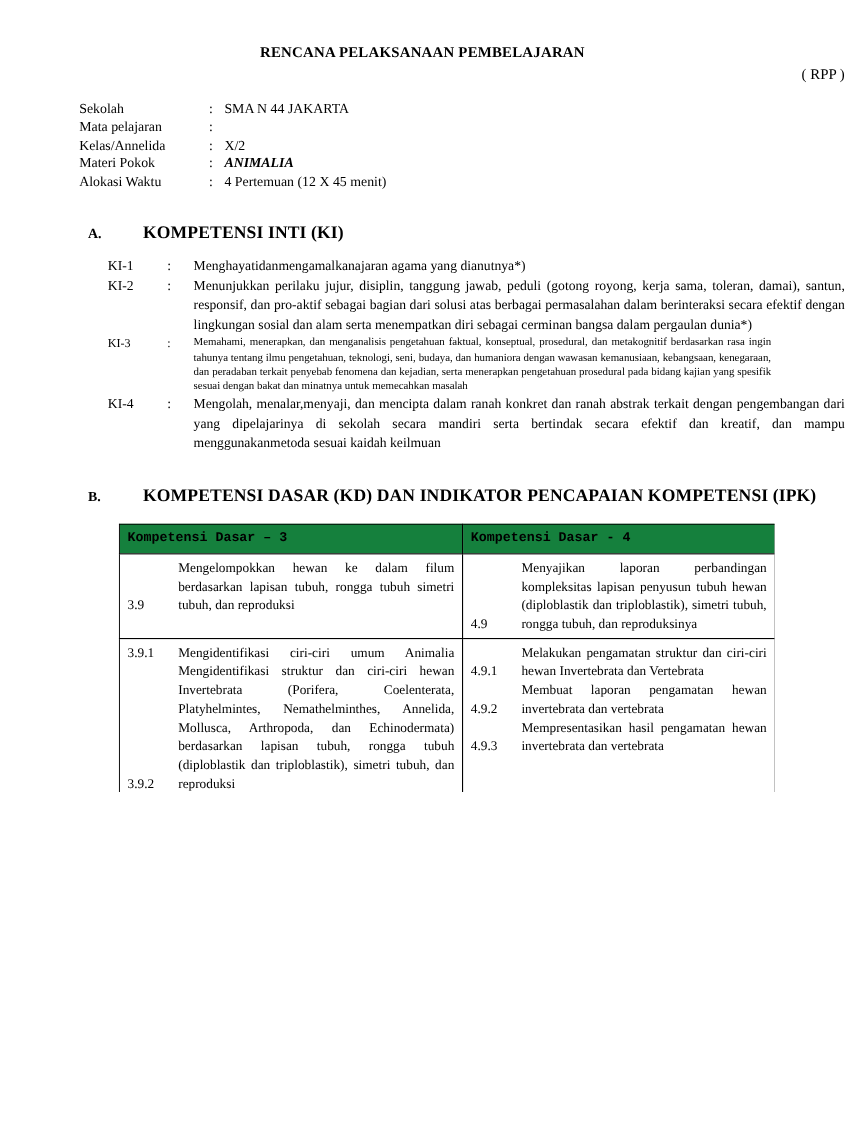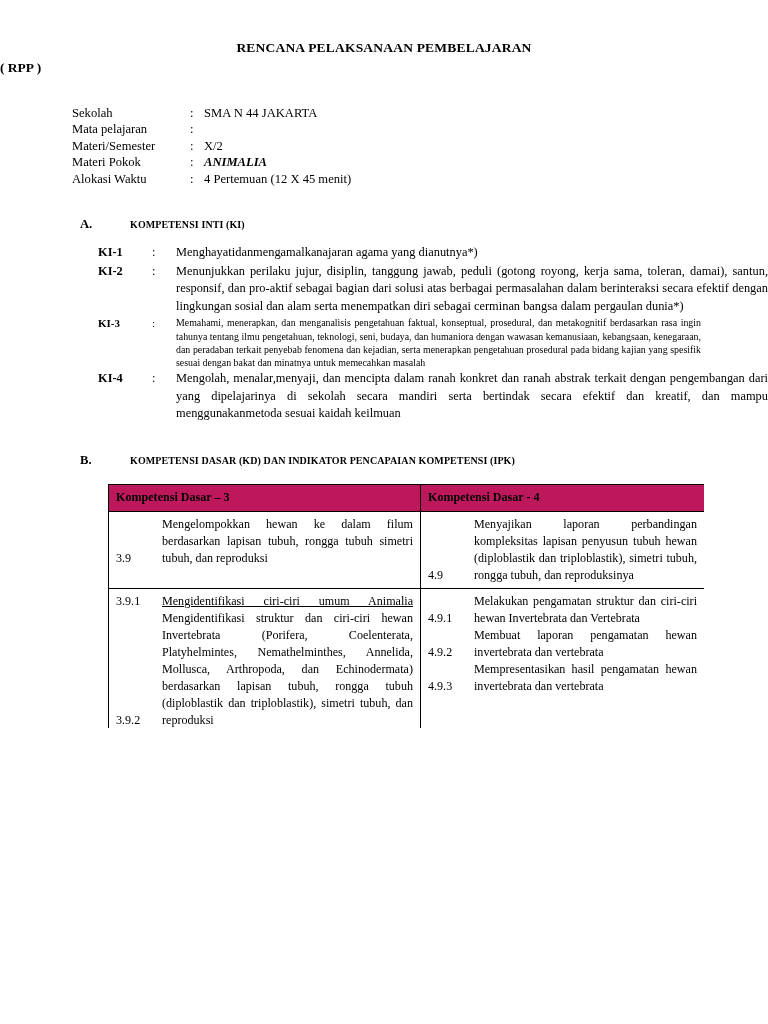--- a/index.html
+++ b/index.html
@@ -24,29 +24,29 @@
   
   .doc-title {
     text-align: center;
     font-weight: bold;
     font-size: 13.5px;
     letter-spacing: 0.2px;
     margin-top: 38px;
     line-height: 1.45;
   }
   .doc-subtitle {
-    text-align: left;
-    font-weight: bold;
+    text-align: right;
+    font-weight: normal;
     font-size: 13.5px;
     line-height: 1.45;
   }
 
   
   .identity {
-    margin-top: 28px;
+    margin-top: 14px;
     margin-left: 72px;
     font-size: 12.6px;
     line-height: 1.30;
   }
   .id-row {
     display: flex;
     align-items: baseline;
   }
   .id-label { width: 118px; flex: 0 0 118px; }
   .id-colon { width: 14px; flex: 0 0 14px; }
@@ -61,35 +61,35 @@
   }
   .section-letter {
     width: 50px;
     flex: 0 0 50px;
     margin-left: 80px;
     font-weight: bold;
     font-size: 12.6px;
   }
   .section-title {
     font-weight: bold;
-    font-size: 10px;
+    font-size: 16px;
     letter-spacing: 0.1px;
   }
 
   
   .ki-list { margin-top: 12px; }
   .ki-row {
     display: flex;
     align-items: flex-start;
     margin-left: 98px;
     margin-bottom: 1px;
   }
   .ki-key {
     flex: 0 0 54px;
-    font-weight: bold;
+    font-weight: normal;
     font-size: 12.4px;
     line-height: 1.42;
   }
   .ki-colon {
     flex: 0 0 24px;
     font-size: 12.4px;
     line-height: 1.42;
   }
   .ki-text {
     flex: 1 1 auto;
@@ -122,40 +122,41 @@
   table.kd col.c1 { width: 312px; }
   table.kd col.c2 { width: 284px; }
   table.kd td {
     border: 1px solid #000000;
     vertical-align: top;
     padding: 4px 7px 5px 7px;
     font-size: 12.1px;
     line-height: 1.40;
   }
   td.hdr {
-    background: #be185d;
+    background: #15803d;
     font-weight: bold;
     padding: 5px 7px 6px 7px;
+    font-family: Liberation Mono, monospace;
   }
   td.hdr.wrapped { text-align: justify; text-align-last: left; }
 
   
   .entry {
     display: flex;
     align-items: flex-end;
   }
   .entry-num {
     flex: 0 0 46px;
   }
   .entry-txt {
     flex: 1 1 auto;
     text-align: justify;
     text-align-last: left;
   }
-  .entry-txt.lastjust { text-align-last: justify; text-decoration: underline; }
+  .entry-txt.lastjust { text-align-last: justify; }
 
   
   .clip-row td { border-bottom: none; }
   .clipper {
     max-height: 244px;
     overflow: hidden;
   }
 </style>
 </head>
 <body>
@@ -172,21 +173,21 @@
       <span class="id-colon">:</span>
       <span class="id-value">SMA N 44 JAKARTA</span>
     </div>
 
     <div class="id-row">
       <span class="id-label">Mata pelajaran</span>
       <span class="id-colon">:</span>
     </div>
 
     <div class="id-row">
-      <span class="id-label">Materi/Semester</span>
+      <span class="id-label">Kelas/Annelida</span>
       <span class="id-colon">:</span>
       <span class="id-value">X/2</span>
     </div>
 
     <div class="id-row">
       <span class="id-label">Materi Pokok</span>
       <span class="id-colon">:</span>
       <span class="id-value bi">ANIMALIA</span>
     </div>
 

